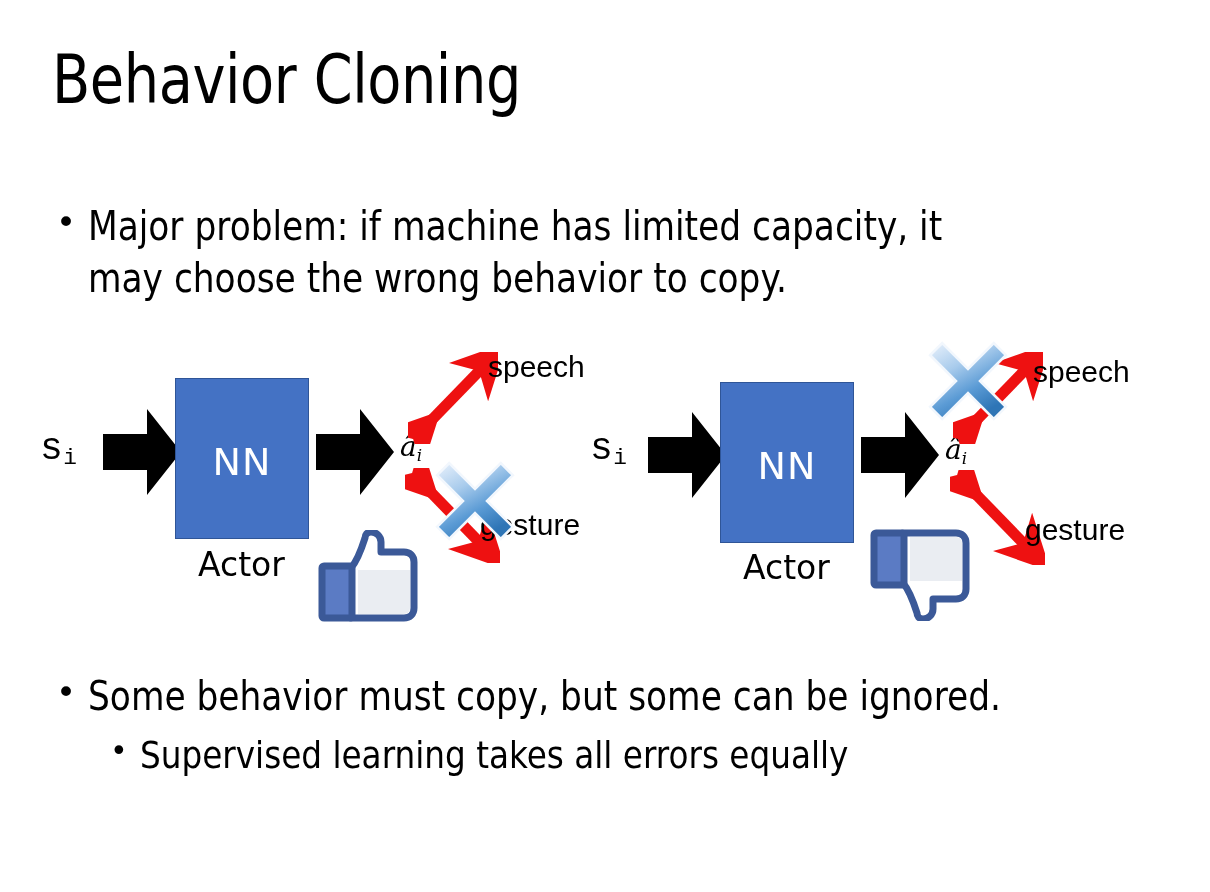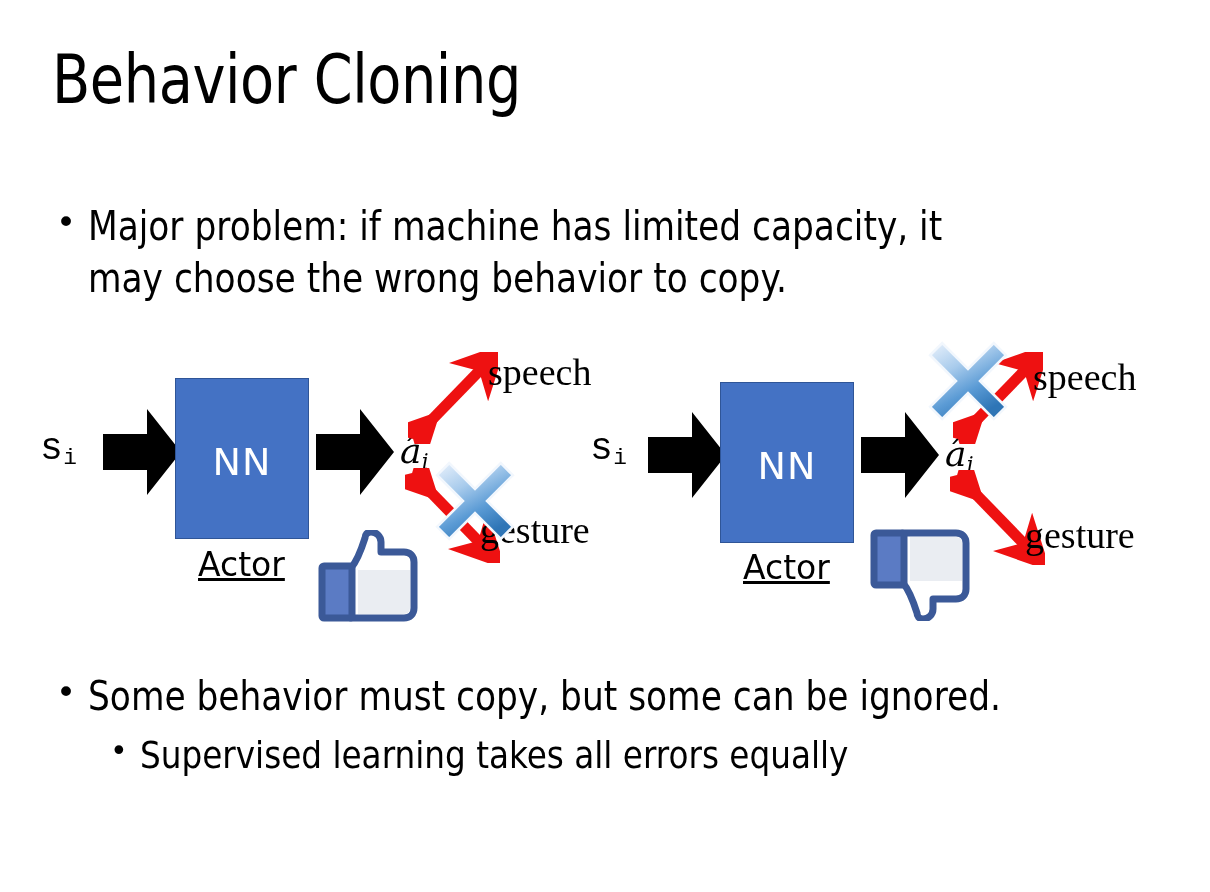--- a/index.html
+++ b/index.html
@@ -104,46 +104,45 @@
     font-family: "DejaVu Sans", sans-serif;
     letter-spacing: 1px;
     margin-top: 6px;
   }
   .actor-label {
     position: absolute;
     font-size: 33px;
     font-family: "DejaVu Sans", sans-serif;
     color: #000;
     white-space: nowrap;
-    text-decoration: underline;
   }
 
   .block-arrow { position: absolute; }
 
   .ahat {
     position: absolute;
     font-family: "DejaVu Serif", serif;
     font-style: italic;
-    font-size: 36px;
+    font-size: 28px;
     color: #000;
     line-height: 1;
     white-space: nowrap;
   }
   .ahat .sub-i {
     font-size: 0.60em;
     font-style: italic;
     position: relative;
     top: 0.30em;
     left: 0.01em;
   }
 
   .out-label {
     position: absolute;
-    font-size: 38px;
-    font-family: Liberation Serif, serif;
+    font-size: 30px;
+    font-family: Liberation Sans, sans-serif;
     color: #000;
     white-space: nowrap;
     text-align: right;
   }
 
   .red-arrow { position: absolute; }
   .x-mark    { position: absolute; }
   .thumb     { position: absolute; }
 </style>
 </head>

